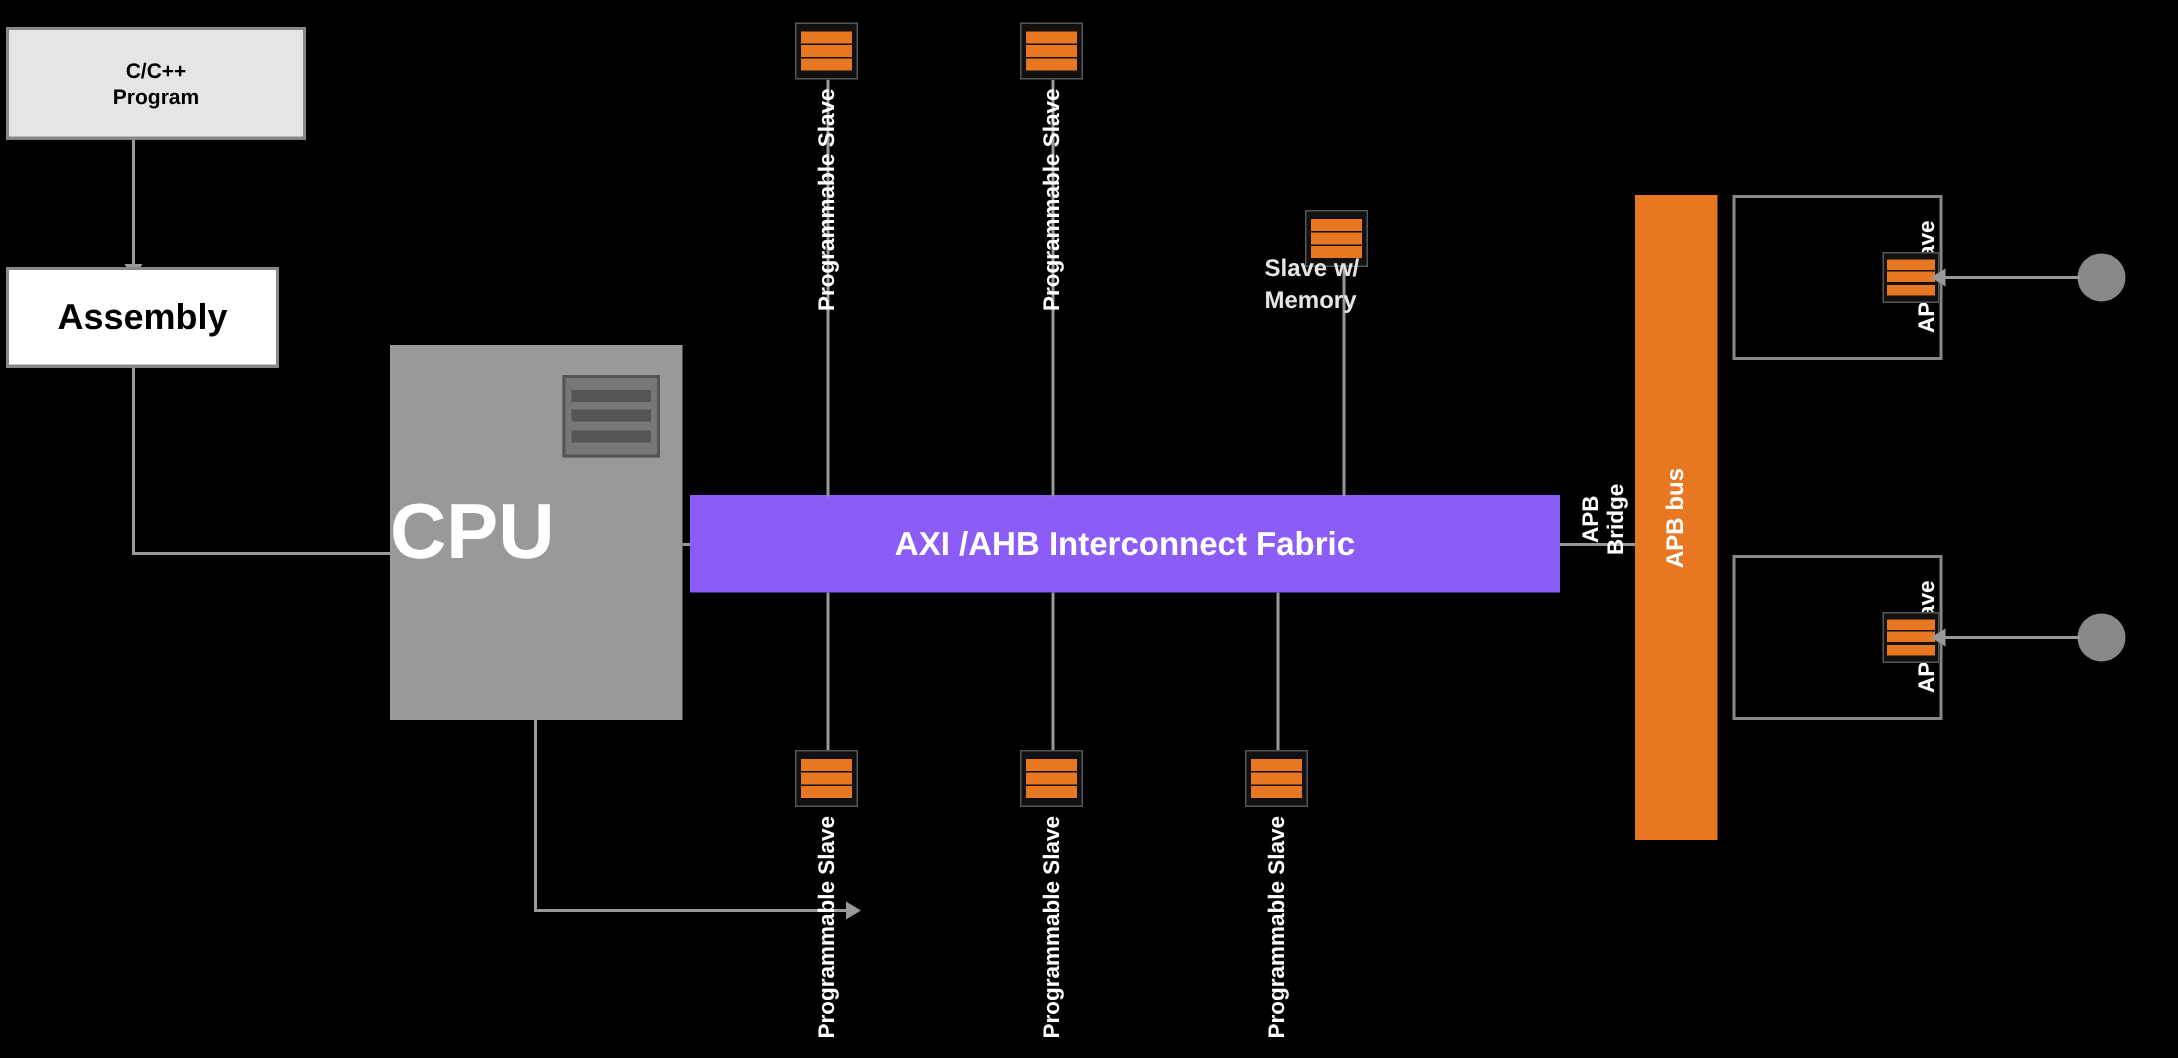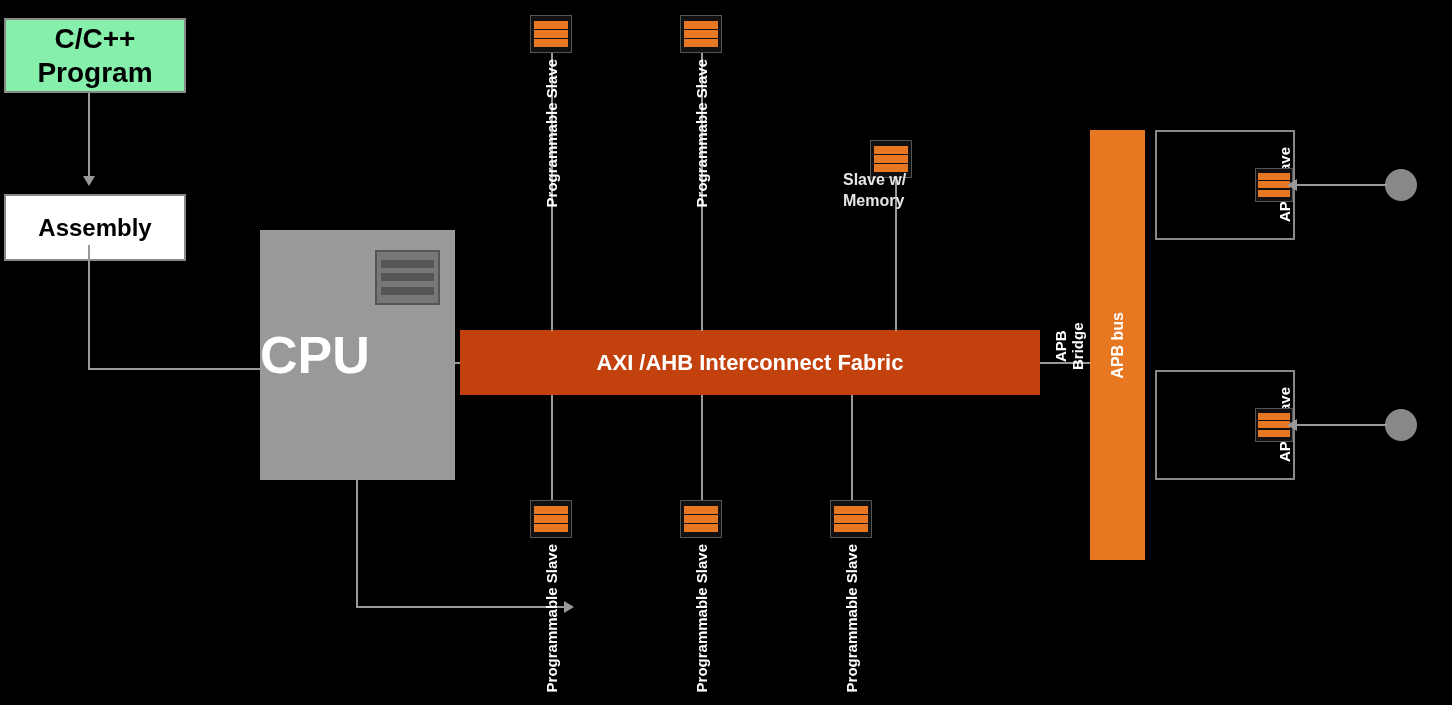--- a/index.html
+++ b/index.html
@@ -16,37 +16,37 @@
       position: absolute;
       top: 0; left: 0;
       width: 1452px;
       height: 705px;
     }
 
     
     .cpp-box {
       position: absolute;
       top: 18px; left: 4px;
-      width: 182px; height: 75px;
-      background: #86efac;
+      width: 200px; height: 75px;
+      background: #e5e5e5;
       border: 2px solid #888;
       display: flex;
       align-items: center;
       justify-content: center;
-      font-size: 28px;
+      font-size: 14px;
       font-weight: bold;
       color: #000;
       text-align: center;
       line-height: 1.2;
     }
 
     
     .assembly-box {
       position: absolute;
-      top: 194px; left: 4px;
+      top: 178px; left: 4px;
       width: 182px; height: 67px;
       background: #fff;
       border: 2px solid #888;
       display: flex;
       align-items: center;
       justify-content: center;
       font-size: 24px;
       font-weight: bold;
       color: #000;
     }
@@ -100,21 +100,21 @@
       font-size: 52px;
       font-weight: bold;
       color: #fff;
     }
 
     
     .axi-bar {
       position: absolute;
       top: 330px; left: 460px;
       width: 580px; height: 65px;
-      background: #c2410c;
+      background: #8b5cf6;
       display: flex;
       align-items: center;
       justify-content: center;
       font-size: 22px;
       font-weight: bold;
       color: #fff;
     }
 
     
     .slave-unit {

